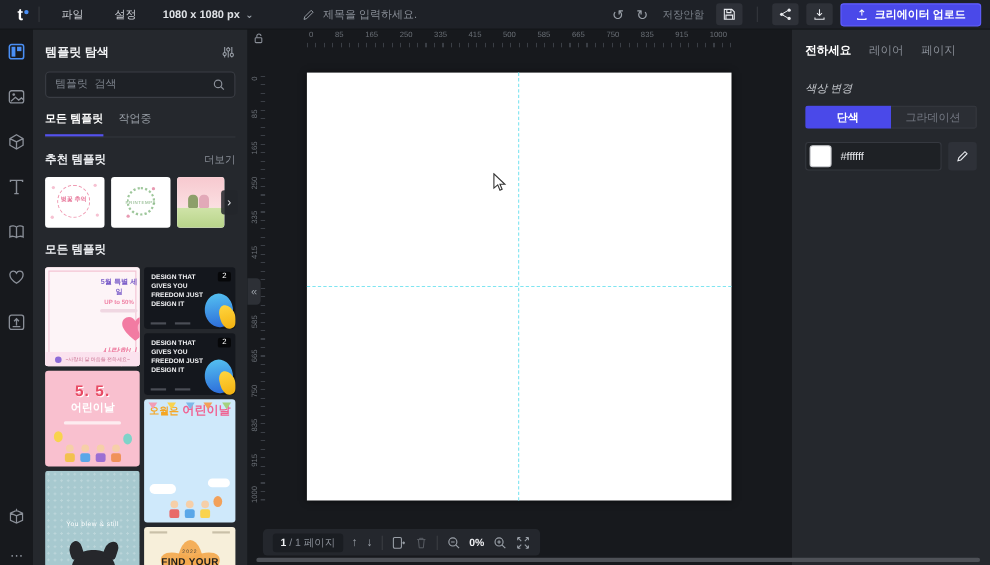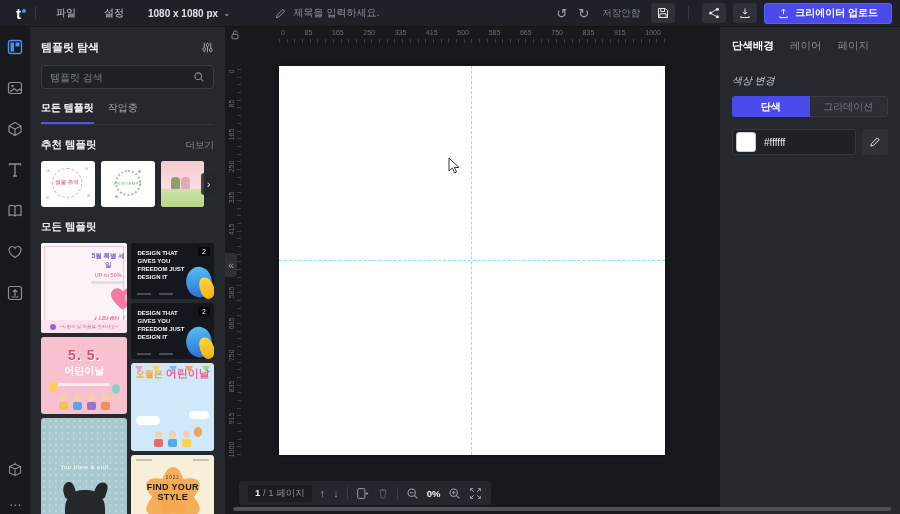--- a/index.html
+++ b/index.html
@@ -37,21 +37,21 @@
   .rail .grow { flex:1; }
   .rail svg { display:block; }
 
   
   .lpanel { width:195px; background:#25282d; padding:0 11px; overflow:hidden; position:relative; }
   .lp-head { display:flex; align-items:center; justify-content:space-between; margin-top:13px; }
   .lp-title { color:#f2f3f5; font-size:11px; font-weight:bold; }
   .search { margin-top:10px; height:24px; background:#1e2126; border:1px solid #3a3d44;
             border-radius:4px; display:flex; align-items:center; padding:0 8px; gap:6px; }
   .search input { flex:1; background:transparent; border:none; outline:none; color:#cfd2d8;
-                  font-size:10px; font-family:Liberation Sans, sans-serif; }
+                  font-size:10px; font-family:Liberation Mono, monospace; }
   .search input::placeholder { color:#7c828b; }
   .lp-tabs { display:flex; gap:14px; margin-top:12px; border-bottom:1px solid #33363c; }
   .lp-tab { font-size:10px; color:#9aa0a8; padding-bottom:7px; }
   .lp-tab.active { color:#fff; font-weight:bold; border-bottom:2px solid #5452ee; }
   .sec-head { display:flex; justify-content:space-between; align-items:center; margin-top:13px;gap:44px; }
   .sec-title { color:#eceef1; font-size:10.5px; font-weight:bold; }
   .more { color:#8a8f98; font-size:9.5px; }
   .rec-row { display:flex; gap:6px; margin-top:9px; position:relative; }
   .thumb { width:54px; height:46px; background:#fff; border-radius:3px; overflow:hidden;
            position:relative; flex:none; }
@@ -94,32 +94,32 @@
            padding:1px 4px; border-radius:2px; }
   .cd-blob1 { position:absolute; right:2px; bottom:2px; width:26px; height:30px;
               background:linear-gradient(160deg,#57c7f2,#2a66d8); border-radius:45% 55% 40% 55%;
               transform:rotate(12deg); }
   .cd-blob2 { position:absolute; right:0; bottom:0; width:14px; height:22px;
               background:linear-gradient(#ffd43d,#f4b312); border-radius:40% 60% 45% 50%;
               transform:rotate(-14deg); }
   .cd-credit { position:absolute; left:6px; bottom:4px; display:flex; gap:8px; }
   .cd-credit i { width:14px; height:2px; background:#4a4e56; }
 
-  .card-kpink { height:77px; background:#f9c0cf; text-align:center; }
+  .card-kpink { height:87px; background:#f9c0cf; text-align:center; }
   .kp-55 { margin-top:10px; color:#e84a63; font-size:14px; font-weight:bold;
            text-shadow:1px 1px 0 #fff; letter-spacing:1px; }
   .kp-sub { color:#fff; font-size:10px; font-weight:bold; margin-top:1px; }
   .kp-line { width:52px; height:3px; background:#ffffffb0; border-radius:2px; margin:5px auto 0; }
   .kids { position:absolute; bottom:4px; left:0; right:0; display:flex; justify-content:center; gap:5px; }
   .kid { width:9px; height:16px; display:flex; flex-direction:column; align-items:center; }
   .kid b { width:7px; height:7px; border-radius:50%; background:#f6cfa8; }
   .kid i { width:9px; height:8px; border-radius:2px; margin-top:1px; }
   .balloon { position:absolute; width:8px; height:10px; border-radius:50%; }
 
-  .card-kblue { height:88px; background:#cfe9fb; text-align:center; }
+  .card-kblue { height:112px; background:#cfe9fb; text-align:center; }
   .bunting { position:absolute; top:3px; left:4px; right:4px; display:flex; justify-content:space-between; }
   .bunting i { width:0; height:0; border-left:4px solid transparent; border-right:4px solid transparent;
                border-top:6px solid #f29db6; }
   .kb-w1 { margin-top:22px; color:#f5a623; font-size:9px; font-weight:bold; display:inline; }
   .kb-w2 { color:#f06292; font-size:11px; font-weight:bold; display:inline; margin-left:3px; }
   .cloud { position:absolute; background:#fff; border-radius:8px; }
 
   .card-dog { height:100px; background:#a7c9cf;
               background-image:radial-gradient(#ffffff3d 1px, transparent 1px); background-size:6px 6px;
               text-align:center; }
@@ -537,21 +537,21 @@
             <path d="M10.5 10.5 L14 14 M5 7 H9 M7 5 V9" stroke="#9aa0a8" stroke-width="1.3"></path>
           </svg>
         <svg width="13" height="13" viewBox="0 0 16 16">
             <path d="M2 2 L6 6 M14 2 L10 6 M2 14 L6 10 M14 14 L10 10 M2 2 H5 M2 2 V5 M14 2 H11 M14 2 V5 M2 14 H5 M2 14 V11 M14 14 H11 M14 14 V11" stroke="#9aa0a8" stroke-width="1.2"></path>
           </svg>
       </div>
     </section>
 
     <aside class="rpanel">
       <div class="rp-tabs">
-        <span class="rp-tab active">단색배경</span>
+        <span class="rp-tab active">전하세요</span>
         <span class="rp-tab">레이어</span>
         <span class="rp-tab">페이지</span>
       </div>
       <div class="rp-body">
         <div class="rp-label">색상 변경</div>
         <div class="seg">
           <div class="seg-solid">단색</div>
           <div class="seg-grad">그라데이션</div>
         </div>
         <div class="color-row">

